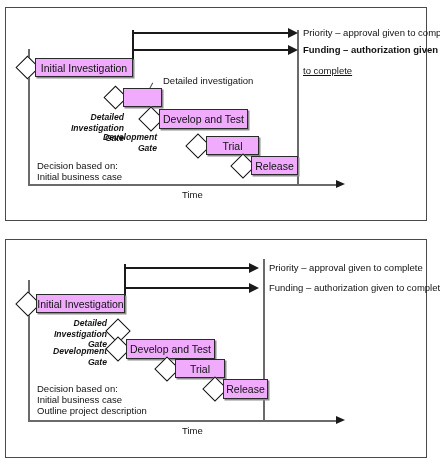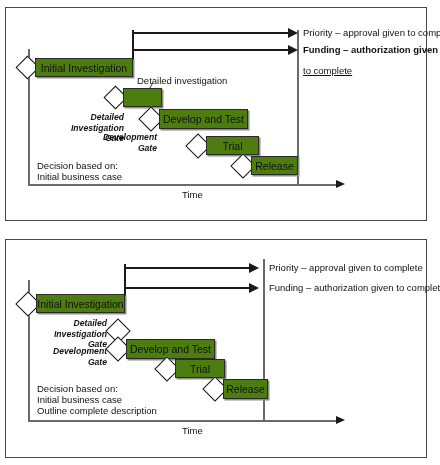--- a/index.html
+++ b/index.html
@@ -19,21 +19,21 @@
     border-top:4.5px solid transparent;border-bottom:4.5px solid transparent;}
 
   .riser{position:absolute;width:1.6px;background:#1a1a1a;}
   .rightline{position:absolute;width:1.6px;background:#6a6a6a;}
 
   .flow{position:absolute;height:1.6px;background:#1a1a1a;}
   .flow-head{position:absolute;width:0;height:0;border-left:10px solid #1a1a1a;
     border-top:5px solid transparent;border-bottom:5px solid transparent;}
 
   
-  .pbox{position:absolute;background:#4d7c0f;border:1.6px solid #2a2a2a;
+  .pbox{position:absolute;background:#f0abfc;border:1.6px solid #2a2a2a;
     box-shadow:1.5px 1.5px 0 0 #8d8d8d;
     display:flex;align-items:center;justify-content:center;
     font-size:10.5px;color:#111;box-sizing:border-box;white-space:nowrap;}
 
   
   .gate{position:absolute;}
   .gate i{display:block;width:100%;height:100%;background:#fff;
     border:1.7px solid #111;transform:rotate(45deg);box-sizing:border-box;}
 
   .lbl{position:absolute;font-size:9.5px;color:#111;white-space:nowrap;line-height:11.5px;}
@@ -66,21 +66,21 @@
       <div class="flow" style="left:126px;top:41px;width:160px;"></div>
       <div class="flow-head" style="left:282px;top:37px;"></div>
       <div class="lbl" style="left:297px;top:36px;font-weight:bold;">Funding – authorization given</div>
       <div class="lbl" style="left:297px;top:57px;text-decoration:underline;">to complete</div>
 
       <div class="gate" style="left:13px;top:51px;width:17px;height:17px;">
           <i></i>
         </div>
       <div class="pbox" style="left:29px;top:50px;width:98px;height:19px;">Initial Investigation</div>
 
-      <div class="lbl" style="left:131px;top:67px;">Detailed investigation</div>
+      <div class="lbl" style="left:157px;top:67px;">Detailed investigation</div>
       <div class="callout" style="left:136px;top:94px;width:22px;transform:rotate(-62deg);"></div>
 
       <div class="gate" style="left:101px;top:81px;width:17px;height:17px;">
           <i></i>
         </div>
       <div class="pbox" style="left:117px;top:80px;width:39px;height:19px;"></div>
 
       <div class="lbl lbl-it lbl-right" style="left:33px;top:104px;width:85px;">
         <div>Detailed</div>
         <div>Investigation</div>
@@ -162,18 +162,18 @@
         </div>
       <div class="pbox" style="left:169px;top:119px;width:50px;height:19px;">Trial</div>
 
       <div class="gate" style="left:200px;top:140px;width:18px;height:18px;">
           <i></i>
         </div>
       <div class="pbox" style="left:217px;top:139px;width:45px;height:20px;">Release</div>
 
       <div class="lbl" style="left:31px;top:143px;">Decision based on:</div>
       <div class="lbl" style="left:31px;top:154px;">Initial business case</div>
-      <div class="lbl" style="left:31px;top:165px;">Outline complete description</div>
+      <div class="lbl" style="left:31px;top:165px;">Outline project description</div>
 
     </div>
   </div>
 
 </div>
 
 </body></html>

